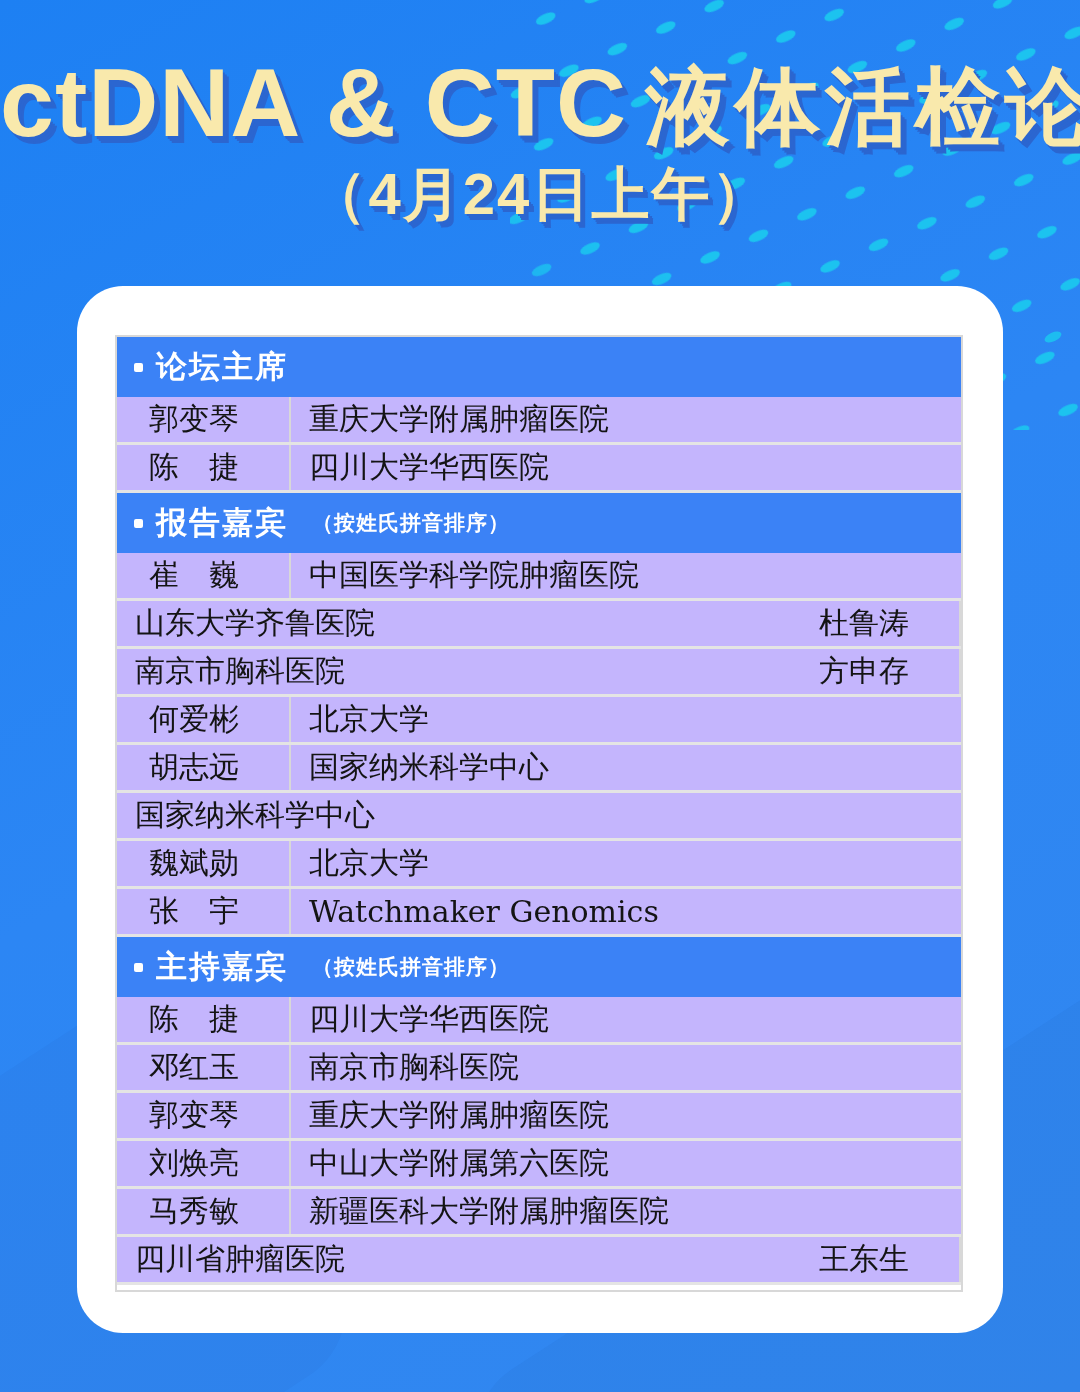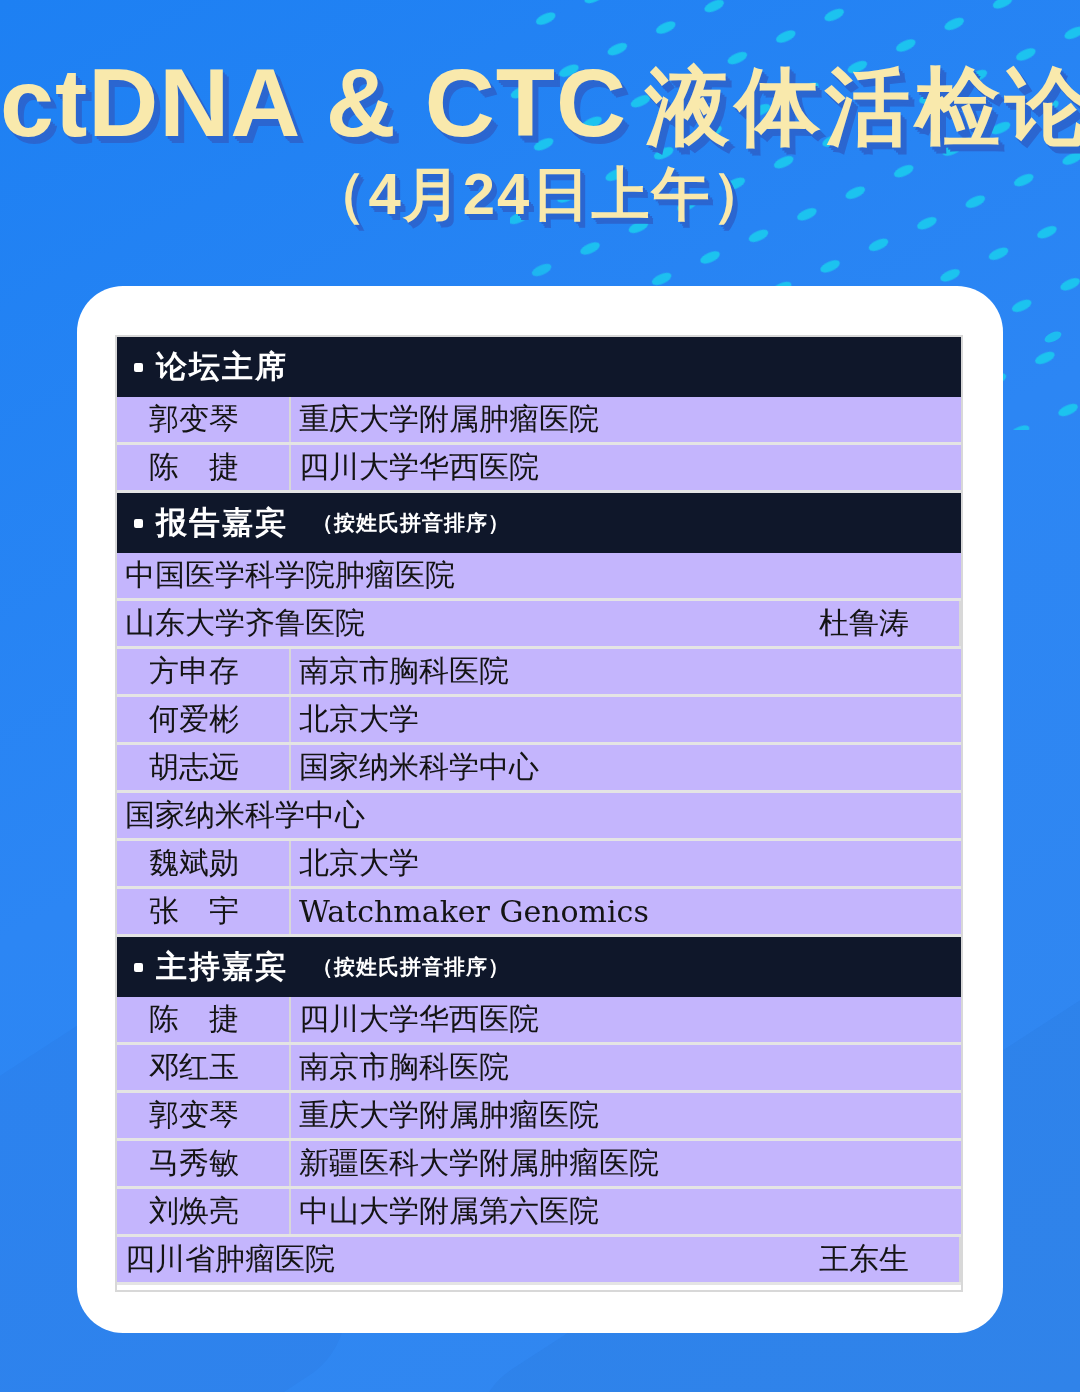--- a/index.html
+++ b/index.html
@@ -55,21 +55,21 @@
   }
   .guest-table {
     width: 100%; height: 100%;
     box-sizing: border-box;
     border: 2px solid #d8d8d8;
     overflow: hidden;
     background: #ffffff;
   }
   .section-header {
     height: 60px;
-    background: #0f172a;
+    background: #3b82f6;
     display: flex;
     align-items: center;
     padding-left: 17px;
     box-sizing: border-box;
   }
   .bullet {
     width: 9px; height: 9px;
     background: #ffffff;
     border-radius: 2px;
     margin-right: 13px;
@@ -102,21 +102,21 @@
     font-size: 30px;
     color: #141414;
     box-sizing: border-box;
     white-space: nowrap;
   }
   .cell.name {
     flex: 0 0 174px;
     padding-left: 32px;
     border-right: 2px solid #d8d8d8;
   }
-  .cell.org { flex: 1; padding-left: 8px; border-radius: 8px; }
+  .cell.org { flex: 1; padding-left: 18px; border-radius: 8px; }
 </style>
 </head>
 <body>
 
 <div class="poster">
 
   <div class="shade shade-br"></div>
   <div class="shade shade-bl"></div>
 
   <svg class="dots-svg" width="1080" height="430" viewBox="0 0 1080 430" aria-hidden="true">
@@ -161,31 +161,32 @@
     <div class="cell org">四川大学华西医院</div>
   </div>
 
   <div class="section-header">
     <span class="bullet"></span>
     <span class="section-title">报告嘉宾</span>
     <span class="section-note">（按姓氏拼音排序）</span>
   </div>
 
   <div class="row">
+    <div class="cell name">崔　巍</div>
     <div class="cell org">中国医学科学院肿瘤医院</div>
   </div>
 
   <div class="row">
     <div class="cell org">山东大学齐鲁医院</div>
     <div class="cell name">杜鲁涛</div>
   </div>
 
   <div class="row">
+    <div class="cell org">南京市胸科医院</div>
     <div class="cell name">方申存</div>
-    <div class="cell org">南京市胸科医院</div>
   </div>
 
   <div class="row">
     <div class="cell name">何爱彬</div>
     <div class="cell org">北京大学</div>
   </div>
 
   <div class="row">
     <div class="cell name">胡志远</div>
     <div class="cell org">国家纳米科学中心</div>
@@ -220,29 +221,29 @@
     <div class="cell name">邓红玉</div>
     <div class="cell org">南京市胸科医院</div>
   </div>
 
   <div class="row">
     <div class="cell name">郭变琴</div>
     <div class="cell org">重庆大学附属肿瘤医院</div>
   </div>
 
   <div class="row">
+    <div class="cell name">刘焕亮</div>
+    <div class="cell org">中山大学附属第六医院</div>
+  </div>
+
+  <div class="row">
     <div class="cell name">马秀敏</div>
     <div class="cell org">新疆医科大学附属肿瘤医院</div>
   </div>
 
   <div class="row">
-    <div class="cell name">刘焕亮</div>
-    <div class="cell org">中山大学附属第六医院</div>
-  </div>
-
-  <div class="row">
     <div class="cell org">四川省肿瘤医院</div>
     <div class="cell name">王东生</div>
   </div>
 </div>
   </div>
 
 </div>
 
 </body></html>

